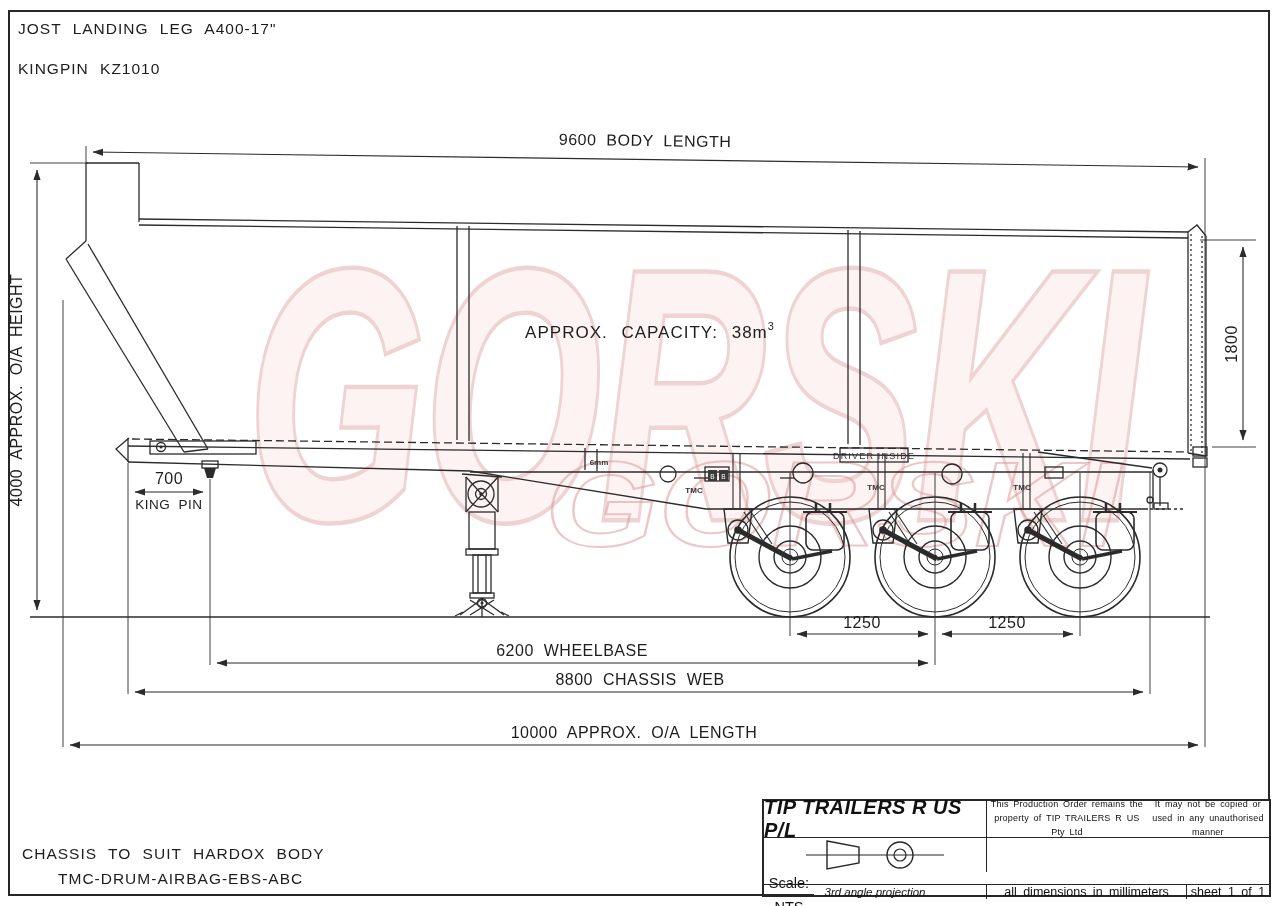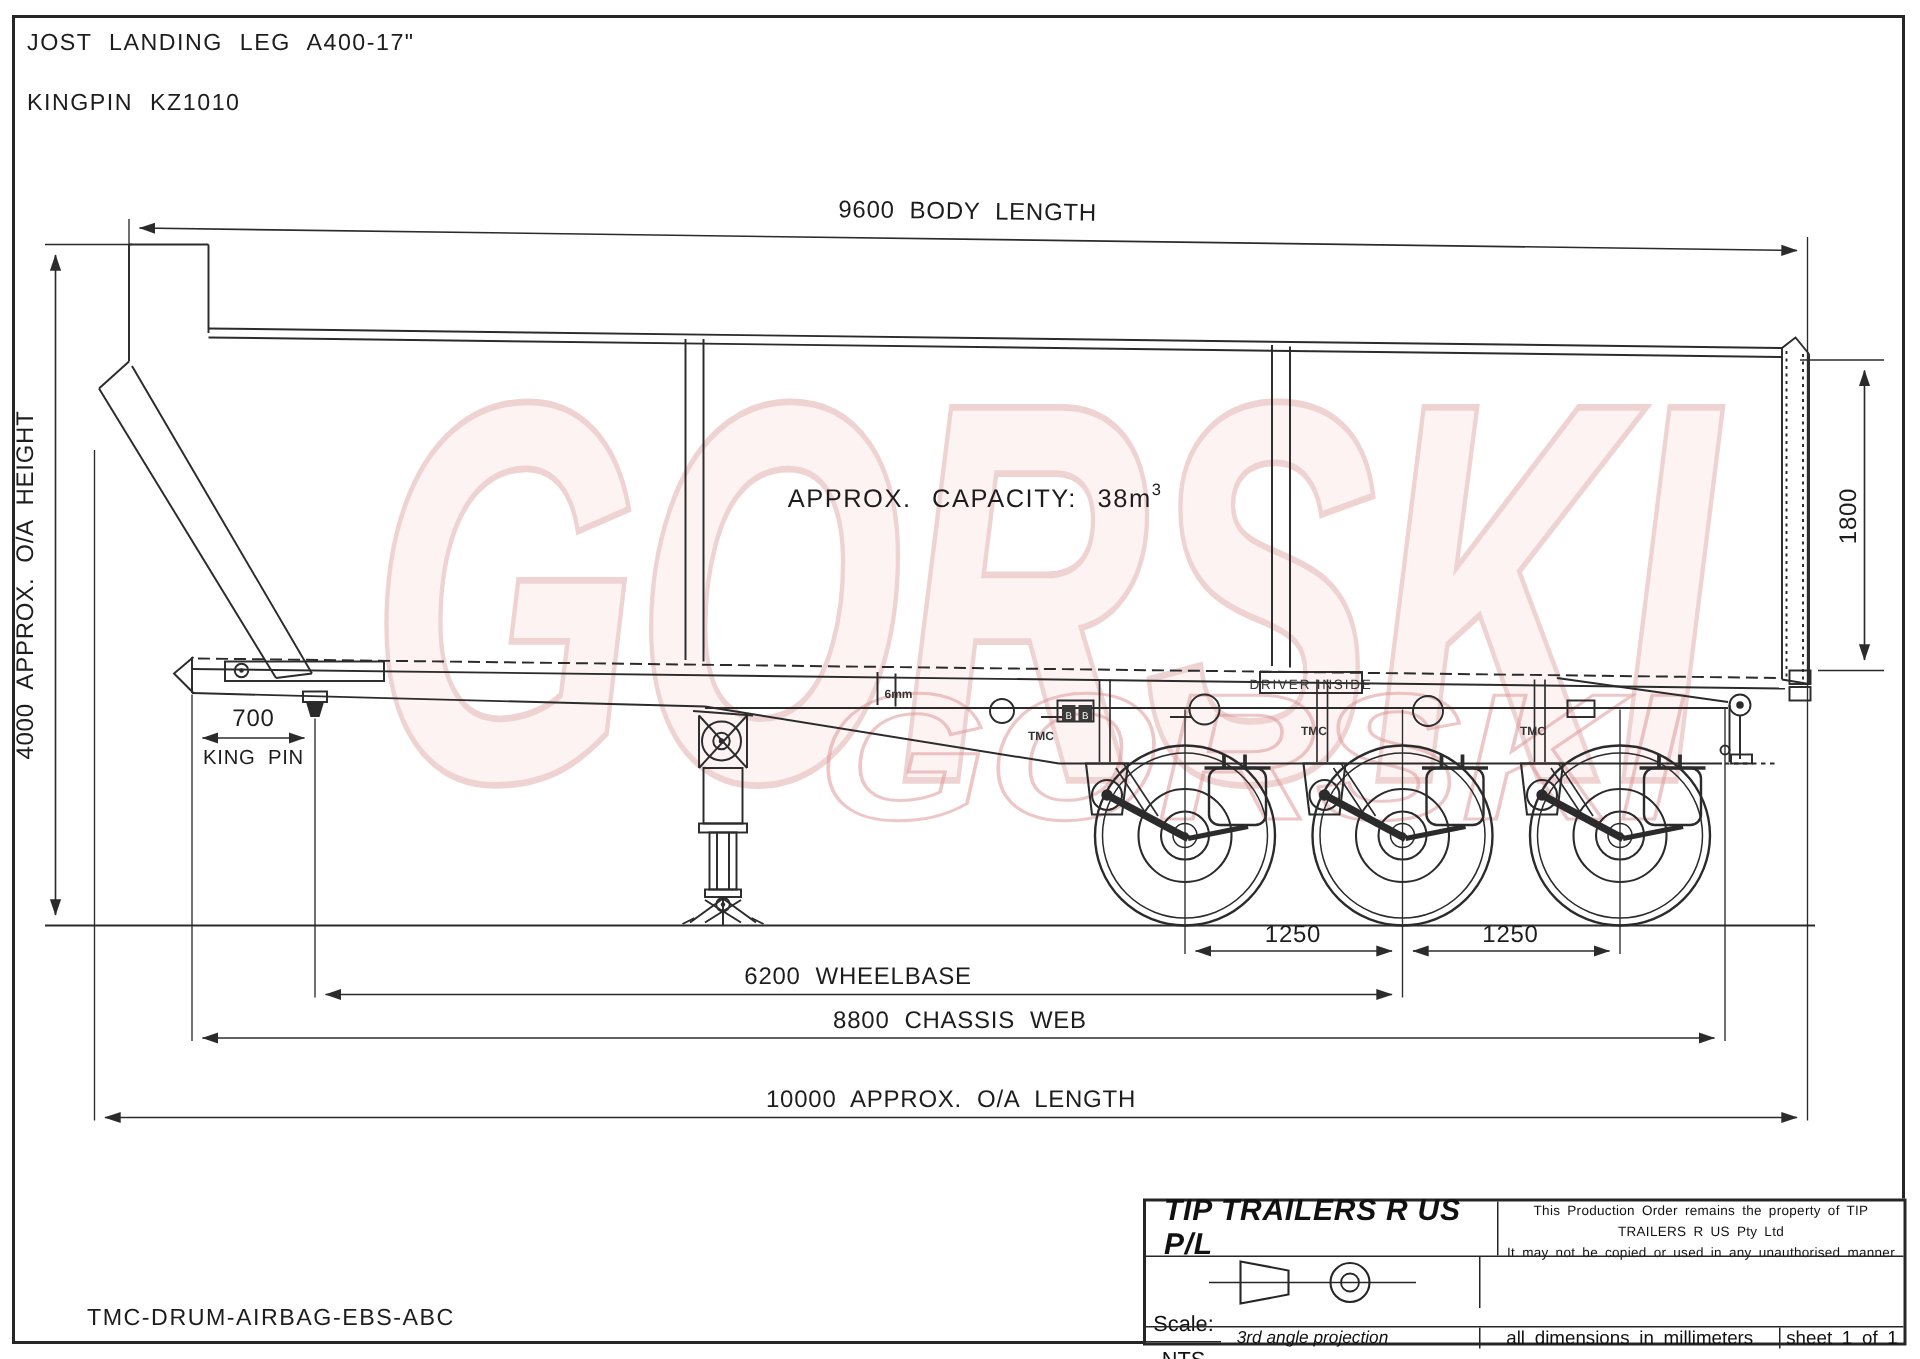--- a/index.html
+++ b/index.html
@@ -10,24 +10,24 @@
   .ln{fill:none;stroke:#2b2b2b;stroke-width:1.3;}
   .ext{fill:none;stroke:#2b2b2b;stroke-width:0.9;}
   .dim{fill:none;stroke:#2b2b2b;stroke-width:1.1;}
   .td{fill:#1d1d1d;font-size:16px;letter-spacing:.5px;word-spacing:5px;}
   .ts{fill:#1d1d1d;font-size:13.5px;letter-spacing:.5px;word-spacing:4px;}
   .tcall{fill:#333;font-size:8px;font-weight:bold;}
   .note{position:absolute;color:#1d1d1d;font-size:15.5px;letter-spacing:1px;word-spacing:6px;white-space:nowrap;}
   
   #tb{position:absolute;left:762px;top:799px;width:509px;height:98px;border:2px solid #262626;
       box-sizing:border-box;display:flex;flex-direction:column;background:#fff;color:#111;}
-  #tb .r1{height:36px;display:flex;padding-left:12px;}
+  #tb .r1{height:36px;display:flex;}
   #tb .company{width:222px;border-right:1.5px solid #262626;display:flex;align-items:center;justify-content:center;
       font-weight:bold;font-style:italic;font-size:20px;letter-spacing:.5px;}
-  #tb .prop{flex:1;display:flex;flex-direction:column;align-items:center;justify-content:space-between;
+  #tb .prop{flex:1;display:flex;flex-direction:row;align-items:center;justify-content:space-between;
       font-size:9px;line-height:1.55;letter-spacing:.2px;word-spacing:2px;text-align:center;}
   #tb .r2{height:46px;display:flex;border-top:1.5px solid #262626;flex-direction:column;}
   #tb .sym{width:222px;border-right:1.5px solid #262626;display:flex;align-items:center;justify-content:center;}
   #tb .scol{width:50px;display:flex;flex-direction:column;}
   #tb .vcol{width:137px;display:flex;flex-direction:column;border-left:1.5px solid #262626;}
   #tb .scol>div,#tb .vcol>div{height:23px;display:flex;align-items:center;justify-content:center;font-size:14.5px;box-sizing:border-box;}
   #tb .scol>div:first-child,#tb .vcol>div:first-child{border-bottom:1.5px solid #262626;}
   #tb .dtype{flex:1;border-left:1.5px solid #262626;display:flex;align-items:center;justify-content:center;
       font-size:10px;letter-spacing:.3px;word-spacing:3px;}
   #tb .r3{height:16px;display:flex;border-top:1.5px solid #262626;}
@@ -37,20 +37,21 @@
   #tb .sheetc{flex:1;display:flex;align-items:center;justify-content:center;font-size:12.5px;word-spacing:3px;}
 </style>
 </head>
 <body>
 
 <div id="sheet">
   <div id="border"></div>
 
   <div class="note" style="left:18px;top:20px;">JOST LANDING LEG A400-17"</div>
   <div class="note" style="left:18px;top:60px;">KINGPIN KZ1010</div>
+  <div class="note" style="left:22px;top:845px;">CHASSIS TO SUIT HARDOX BODY</div>
   <div class="note" style="left:30px;top:870px;margin-left:28px;">TMC-DRUM-AIRBAG-EBS-ABC</div>
 
   <svg width="1280" height="906" viewBox="0 0 1280 906">
     <defs>
       <marker id="arw" viewBox="0 0 10 10" refX="9.5" refY="5" markerWidth="10" markerHeight="10" orient="auto-start-reverse">
         <path d="M0,1.6 L10,5 L0,8.4 z" fill="#2b2b2b"></path>
       </marker>
       <g id="axleG" stroke="#2b2b2b">
         <line x1="-57" y1="453" x2="-57" y2="508" stroke-width="1.1"></line>
         <line x1="-50" y1="453" x2="-50" y2="508" stroke-width="1.1"></line>

